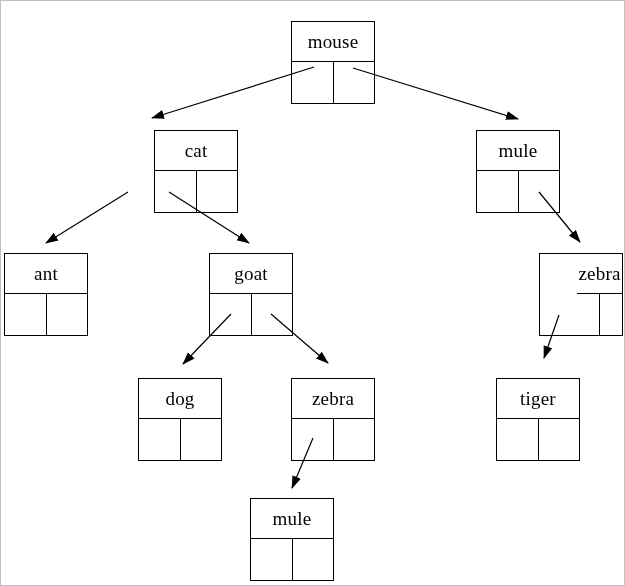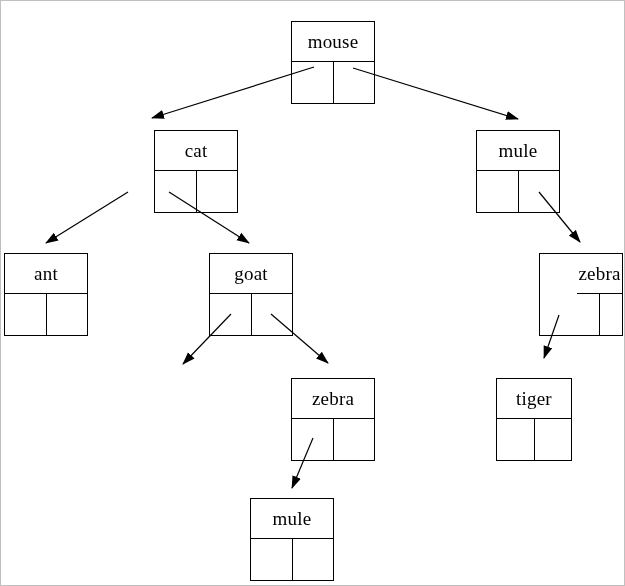--- a/index.html
+++ b/index.html
@@ -102,28 +102,35 @@
       <div class="cell cell-right"></div>
     </div>
   </div>
       <div class="node" style="left: 538px; top: 252px; width: 84px; height: 83px; padding-left: 37px;">
     <div class="node-label">zebra</div>
     <div class="node-cells">
       <div class="cell cell-left"></div>
       <div class="cell cell-right"></div>
     </div>
   </div>
+      <div class="node" style="left: 137px; top: 377px; width: 84px; height: 83px;">
+    <div class="node-label">dog</div>
+    <div class="node-cells">
+      <div class="cell cell-left"></div>
+      <div class="cell cell-right"></div>
+    </div>
+  </div>
       <div class="node" style="left: 290px; top: 377px; width: 84px; height: 83px;">
     <div class="node-label">zebra</div>
     <div class="node-cells">
       <div class="cell cell-left"></div>
       <div class="cell cell-right"></div>
     </div>
   </div>
-      <div class="node" style="left: 495px; top: 377px; width: 76px; height: 83px;">
+      <div class="node" style="left: 495px; top: 377px; width: 84px; height: 83px;">
     <div class="node-label">tiger</div>
     <div class="node-cells">
       <div class="cell cell-left"></div>
       <div class="cell cell-right"></div>
     </div>
   </div>
       <div class="node" style="left: 249px; top: 497px; width: 84px; height: 83px;">
     <div class="node-label">mule</div>
     <div class="node-cells">
       <div class="cell cell-left"></div>

